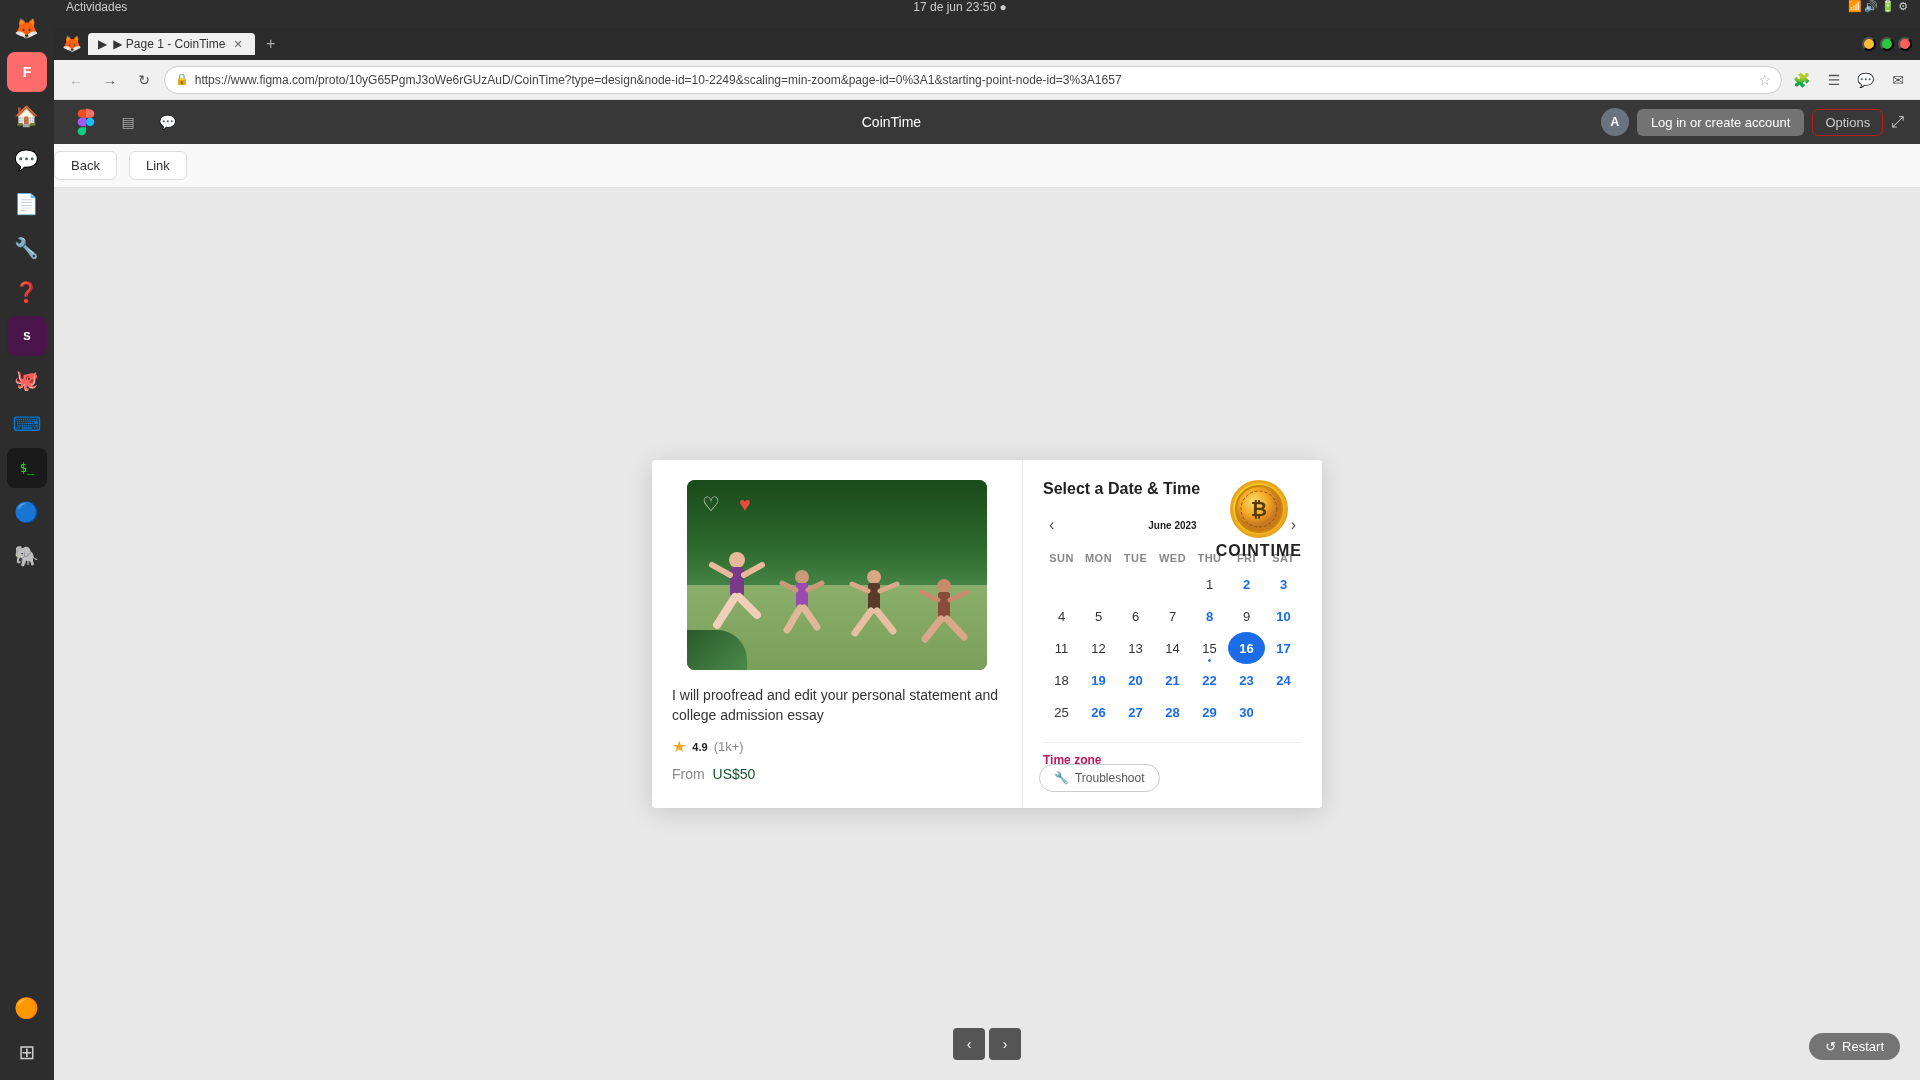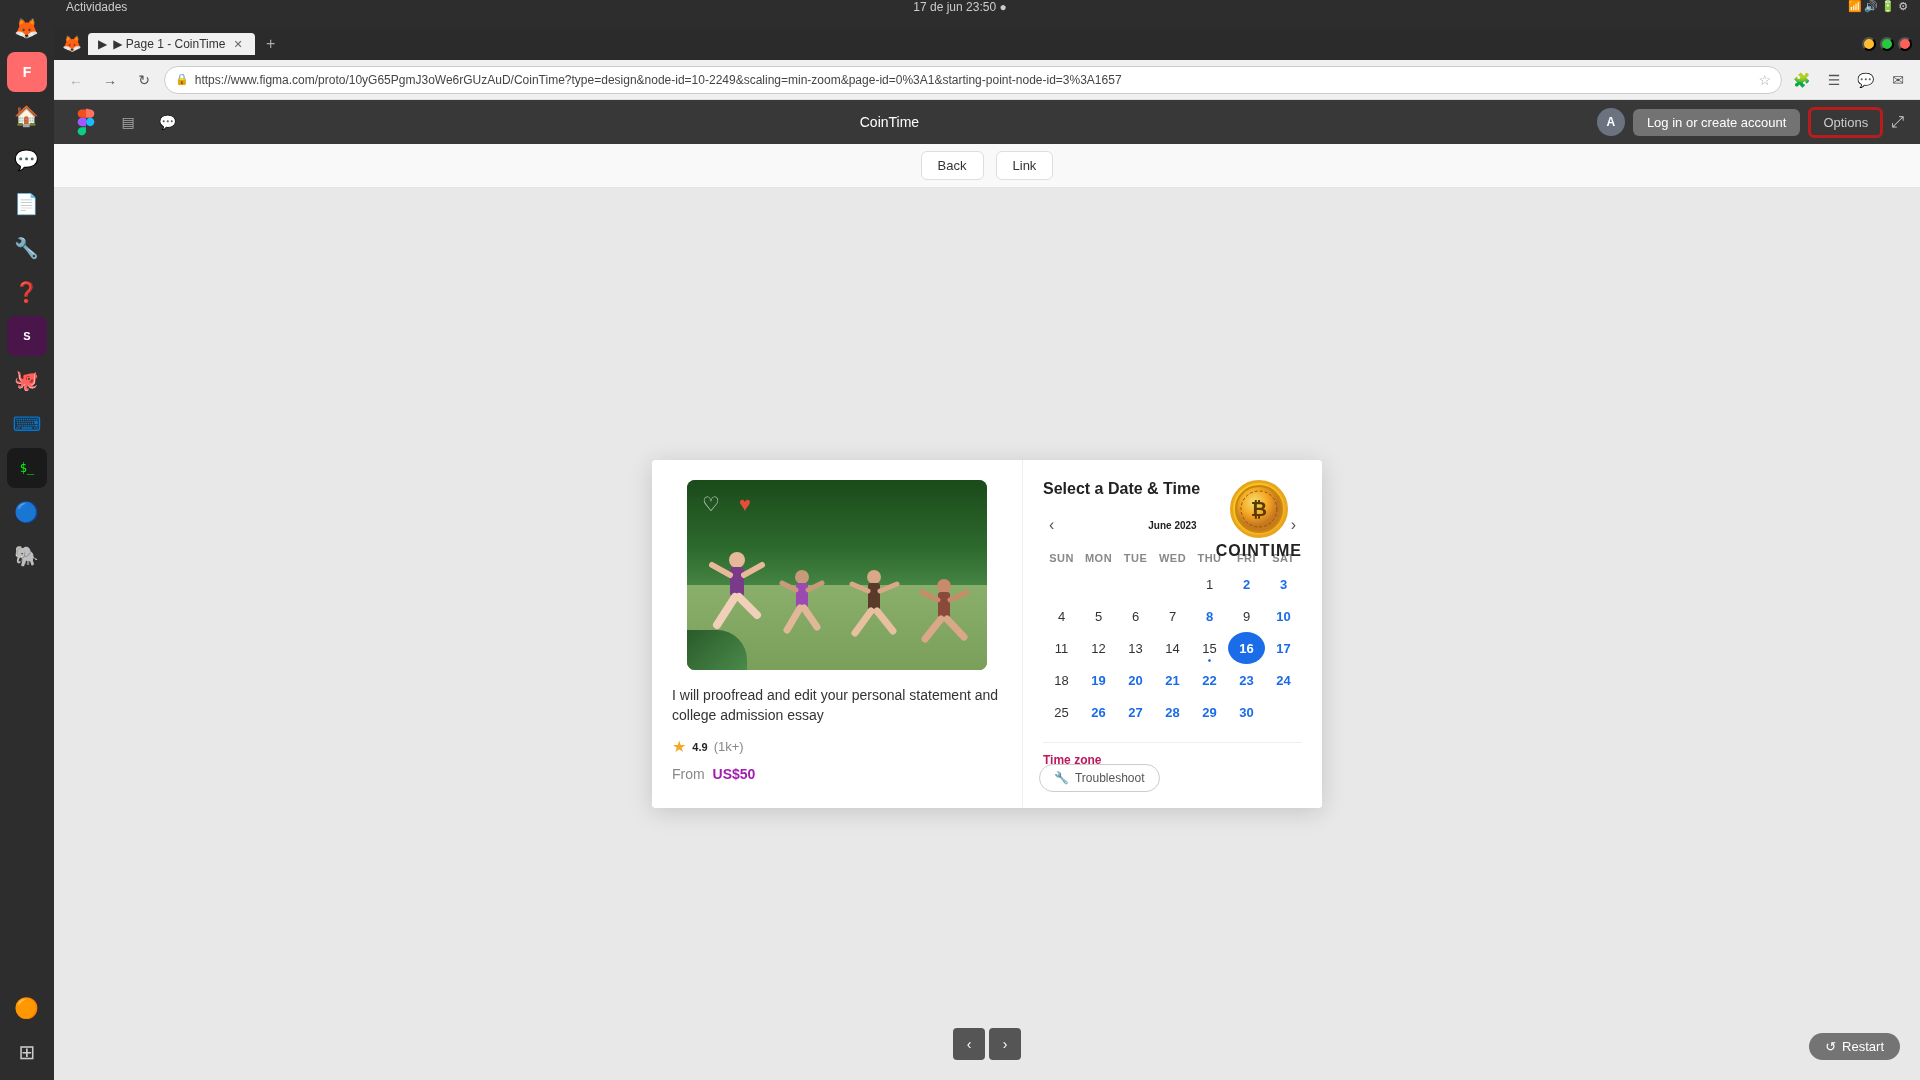--- a/index.html
+++ b/index.html
@@ -158,42 +158,41 @@
       color: white;
       border: none;
       border-radius: 6px;
       padding: 6px 14px;
       font-size: 13px;
       cursor: pointer;
       font-weight: 500;
     }
     .figma-options-btn {
       background: none;
-      border: 3px solid #b91c1c;
+      border: 1px solid #b91c1c;
       border-radius: 6px;
       padding: 5px 12px;
       font-size: 13px;
       color: #ccc;
       cursor: pointer;
     }
     .figma-expand-btn {
       background: none;
       border: none;
       color: #ccc;
       font-size: 16px;
       cursor: pointer;
     }
 
     
     .proto-nav {
       background: #f9f9f9;
       height: 44px;
       display: flex;
       align-items: center;
-      justify-content: center;
       border-bottom: 1px solid #e5e5e5;
       gap: 12px;
     }
     .proto-back-btn {
       border: 1px solid #ddd;
       background: white;
       border-radius: 6px;
       padding: 6px 16px;
       font-size: 13px;
       color: #333;
@@ -288,21 +287,21 @@
       display: flex;
       align-items: center;
       gap: 6px;
       margin-bottom: 10px;
     }
     .star-icon { color: #f5a623; font-size: 16px; }
     .rating-value { font-weight: 700; font-size: 11px; color: #222; }
     .rating-count { font-size: 13px; color: #888; }
     .price-row { font-size: 14px; color: #333; }
     .price-label { color: #888; margin-right: 4px; }
-    .price-value { font-weight: 700; color: #a21caf; }
+    .price-value { font-weight: 400; color: #14532d; }
 
     
     .calendar-panel {
       width: 300px;
       background: #fff;
       padding: 20px;
       border-left: 1px solid #eee;
       position: relative;
     }
     .cointime-logo-area {

